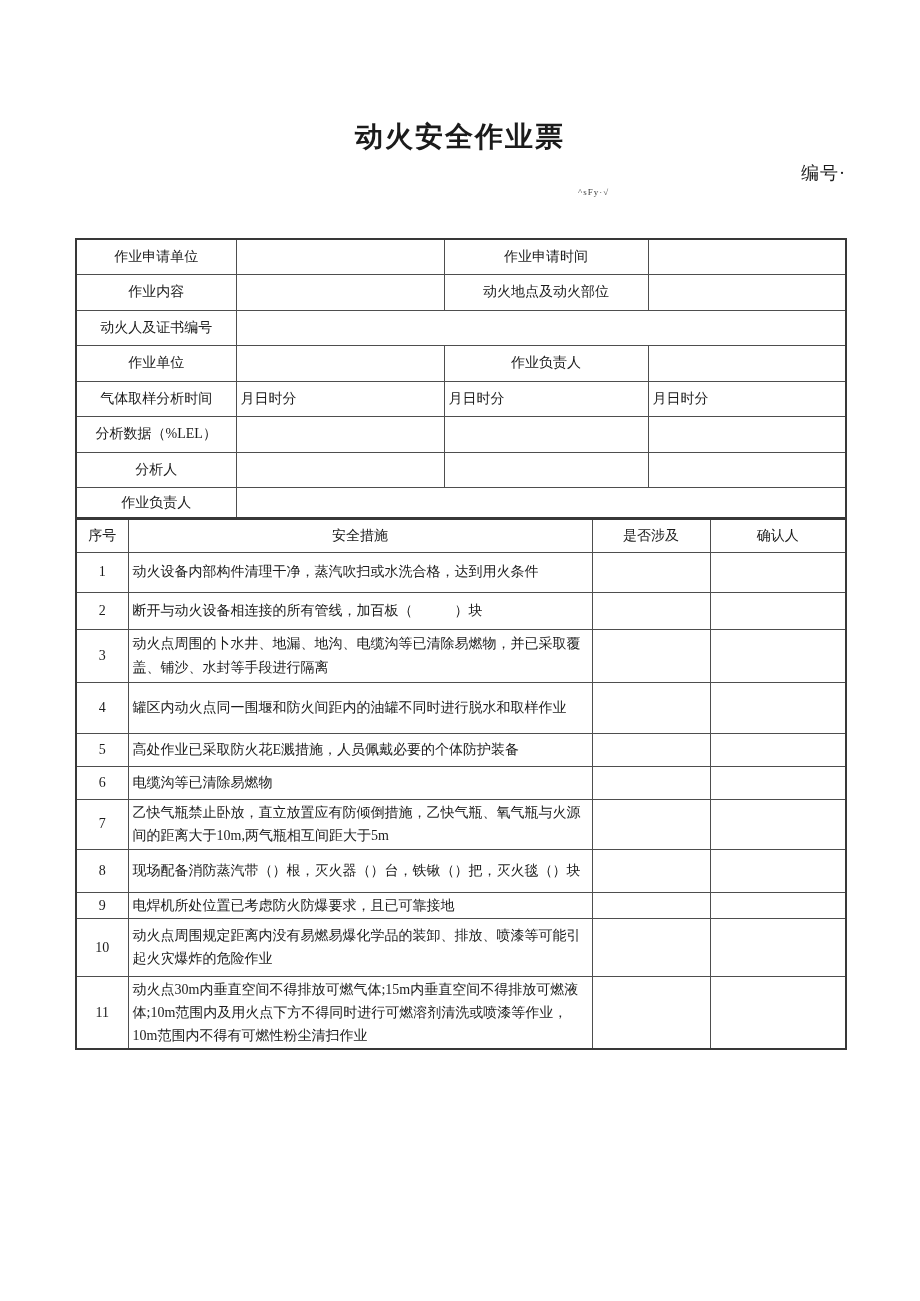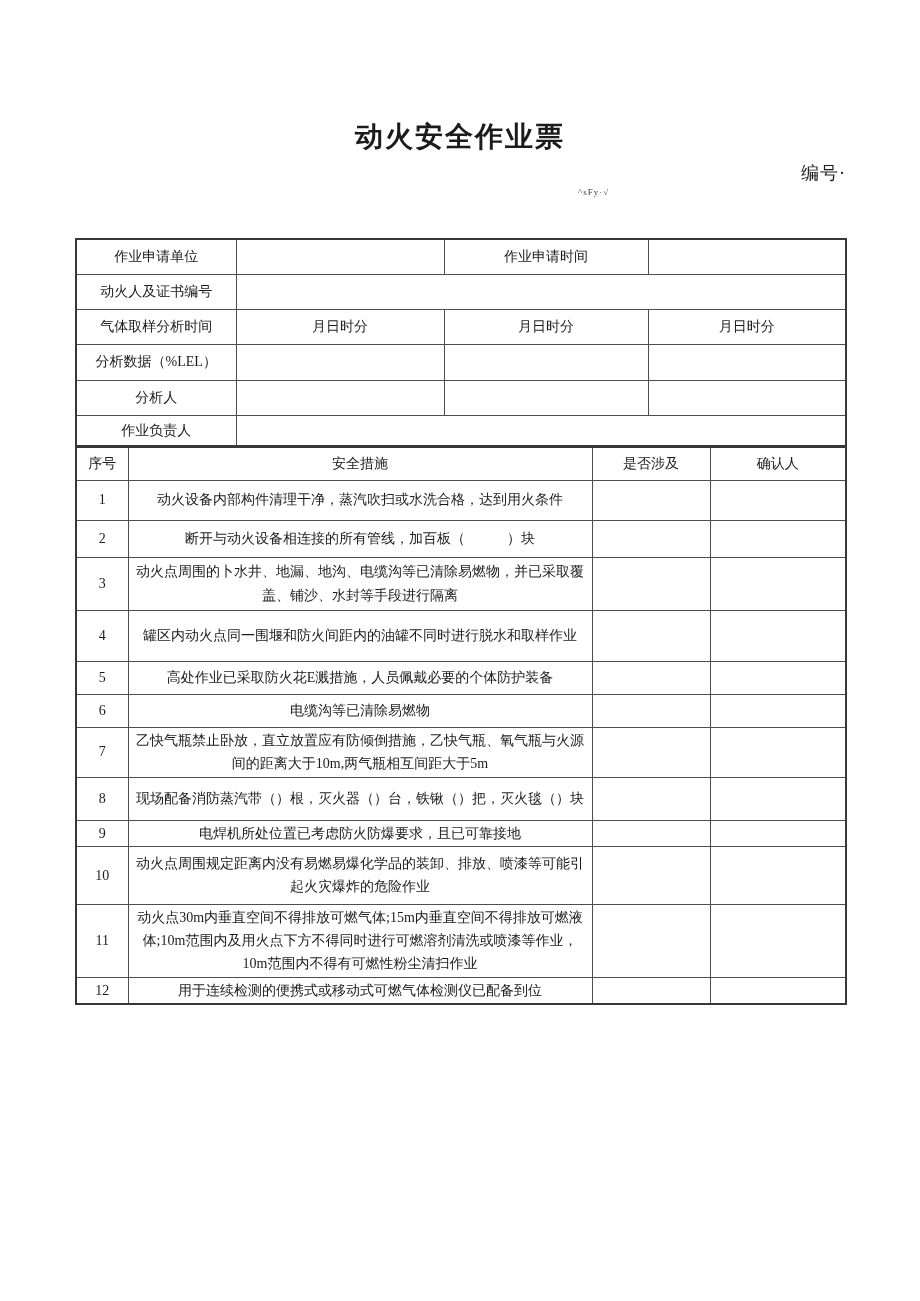--- a/index.html
+++ b/index.html
@@ -46,22 +46,22 @@
     border:1px solid #4e4e4e;
     font-size:14px;
     font-weight:normal;
     padding:1px 4px;
     vertical-align:middle;
     overflow:hidden;
     line-height:1.65;
   }
   table{border:2px solid #383838;}
   .lbl{text-align:center;}
-  .ctr{text-align:center;}
-  .measure-text{text-align:center;}
+  .ctr{text-align:left;}
+  .measure-text{text-align:left;}
   .seq{text-align:center;}
 </style>
 </head>
 <body>
 
 <div class="page">
 
   <div class="doc-title">动火安全作业票</div>
   <div class="scan-artifact">^sFy·√</div>
   <div class="number-label">编号·</div>
@@ -75,23 +75,35 @@
           <col style="width:204px">
           <col style="width:198px">
         </colgroup>
       <tbody>
           <tr style="height:35px">
         <td class="lbl">作业申请单位</td>
         <td></td>
         <td class="lbl">作业申请时间</td>
         <td></td>
       </tr>
+      <tr style="height:36px">
+        <td class="lbl">作业内容</td>
+        <td></td>
+        <td class="lbl">动火地点及动火部位</td>
+        <td></td>
+      </tr>
       <tr style="height:35px">
         <td class="lbl">动火人及证书编号</td>
         <td colspan="3"></td>
+      </tr>
+      <tr style="height:36px">
+        <td class="lbl">作业单位</td>
+        <td></td>
+        <td class="lbl">作业负责人</td>
+        <td></td>
       </tr>
       <tr style="height:35px">
         <td class="lbl">气体取样分析时间</td>
         <td class="ctr">月日时分</td>
         <td class="ctr">月日时分</td>
         <td class="ctr">月日时分</td>
       </tr>
       <tr style="height:36px">
         <td class="lbl">分析数据（%LEL）</td>
         <td></td>
@@ -184,23 +196,17 @@
         <td class="measure-text">动火点周围规定距离内没有易燃易爆化学品的装卸、排放、喷漆等可能引起火灾爆炸的危险作业</td>
         <td></td>
         <td></td>
       </tr>
       <tr style="height:73px">
         <td class="seq">11</td>
         <td class="measure-text">动火点30m内垂直空间不得排放可燃气体;15m内垂直空间不得排放可燃液体;10m范围内及用火点下方不得同时进行可燃溶剂清洗或喷漆等作业，10m范围内不得有可燃性粉尘清扫作业</td>
         <td></td>
         <td></td>
       </tr>
-      <tr style="height:26px">
-        <td class="seq">12</td>
-        <td class="measure-text">用于连续检测的便携式或移动式可燃气体检测仪已配备到位</td>
-        <td></td>
-        <td></td>
-      </tr>
     </tbody>
       </table>
 
   </div>
 </div>
 
 </body></html>

